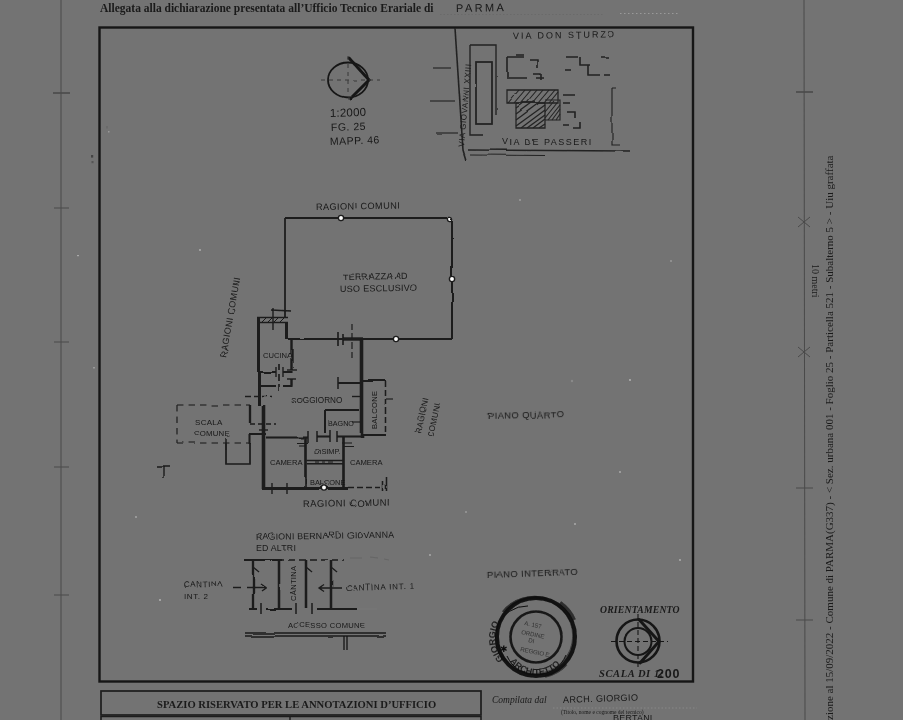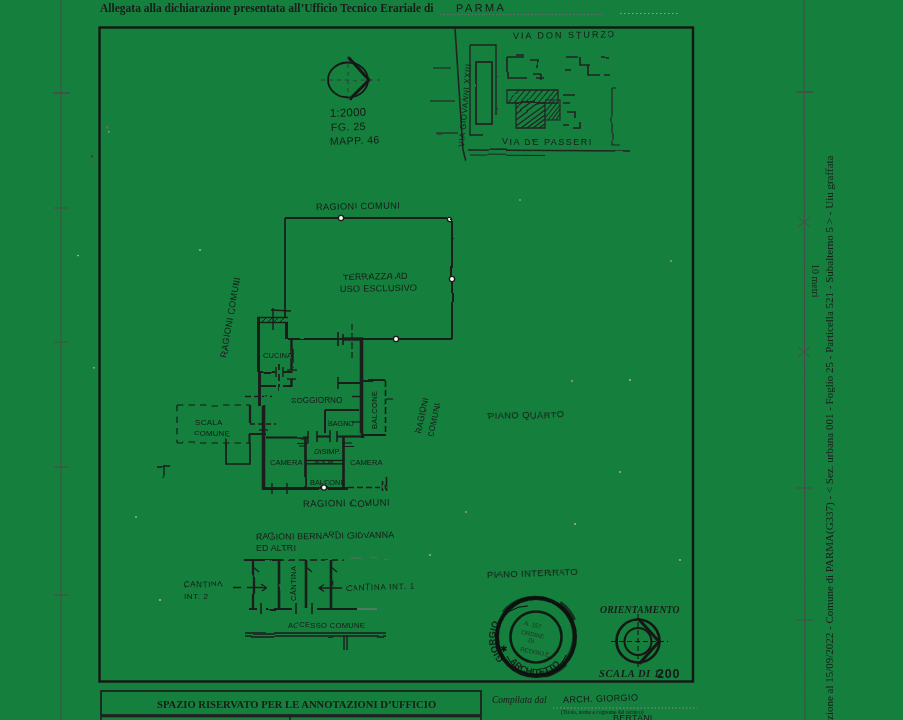--- a/index.html
+++ b/index.html
@@ -1,16 +1,16 @@
 <!DOCTYPE html>
 <html><head>
 <meta charset="utf-8">
 <style>
   html,body{margin:0;padding:0;background:#ffffff;}
-  #page{position:relative;width:903px;height:720px;background:#15803d;overflow:hidden;
+  #page{position:relative;width:903px;height:720px;background:#737373;overflow:hidden;
         font-family:"Liberation Sans",sans-serif;}
   svg{position:absolute;left:0;top:0;}
   .hw{font-family:"Liberation Sans",sans-serif;fill:#181818;}
   .ser{font-family:"Liberation Serif",serif;fill:#1a1a1a;}
 </style>
 </head>
 <body>
 <div id="page">
 <svg width="903" height="720" viewBox="0 0 903 720">
 <defs>

